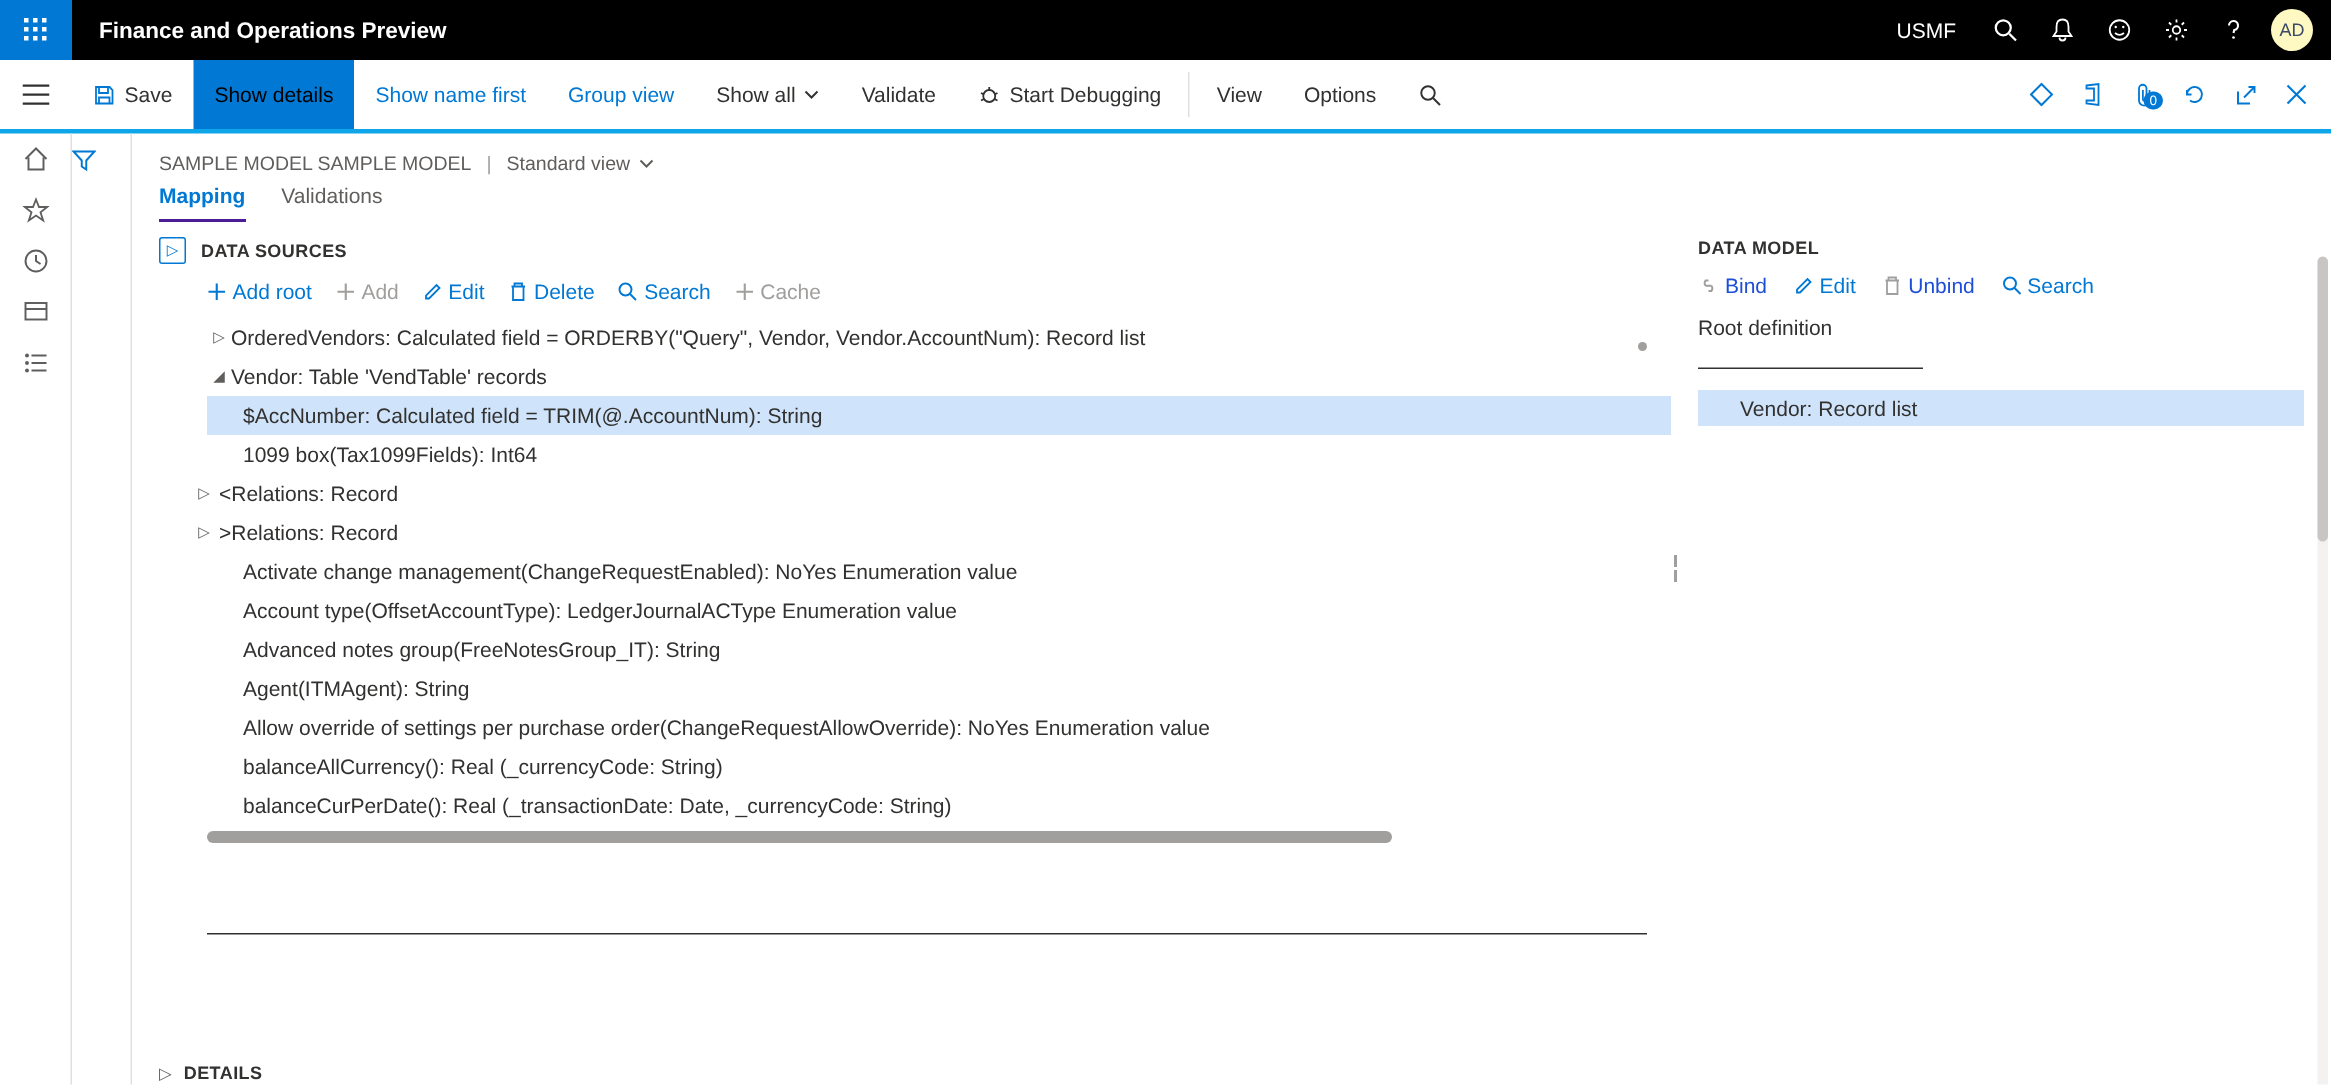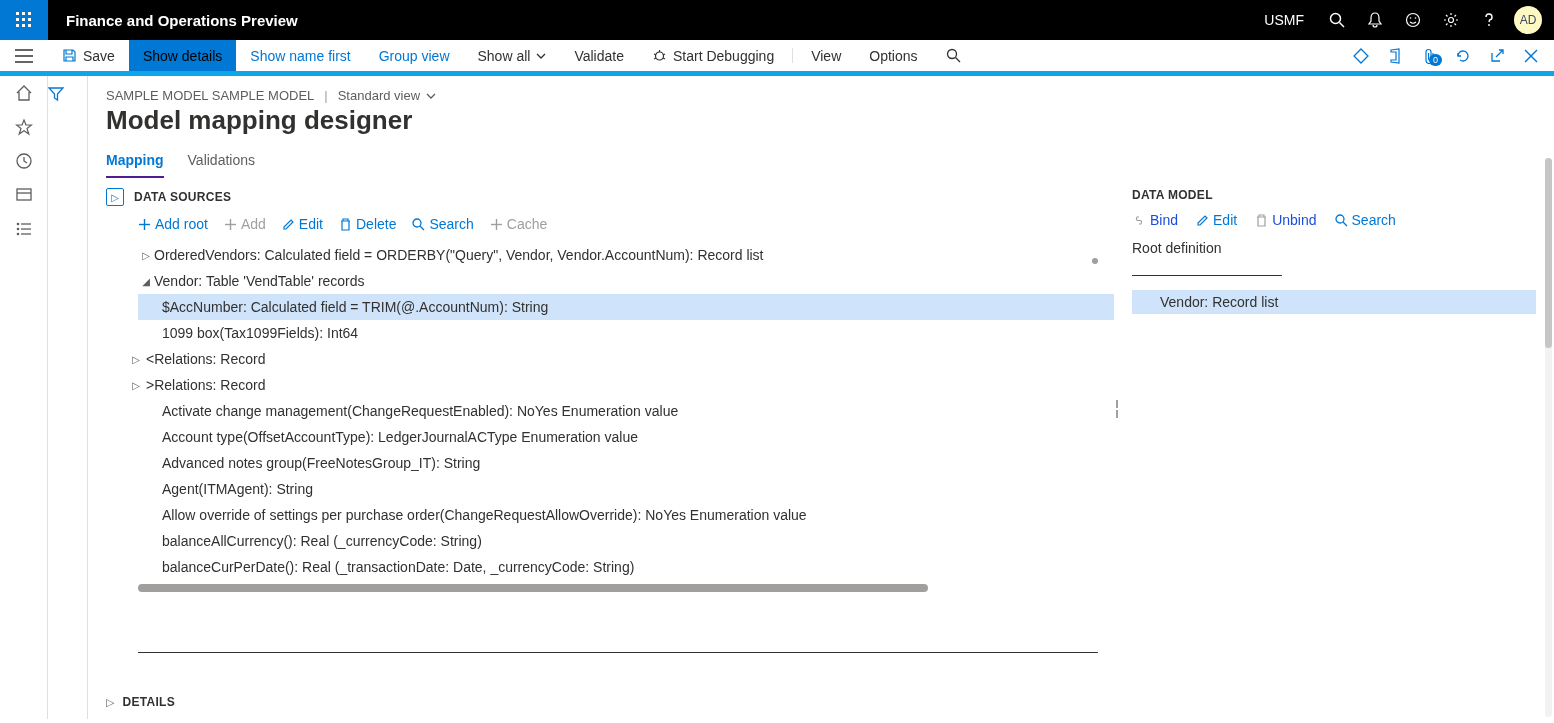--- a/index.html
+++ b/index.html
@@ -9,21 +9,21 @@
 .topbar { background: #000; color: #fff; height: 40px; display: flex; align-items: center; }
 .topbar .waffle { width: 48px; height: 40px; background: #0078d4; display: flex; align-items: center; justify-content: center; }
 .topbar .app-title { padding: 0 18px; font-size: 15px; font-weight: 600; }
 .topbar .spacer { flex: 1; }
 .topbar .right-icons { display: flex; align-items: center; gap: 0; padding-right: 6px; }
 .topbar .right-text { padding: 0 14px; font-size: 14px; }
 .topbar .ticon { width: 38px; height: 40px; display: flex; align-items: center; justify-content: center; color: #fff; }
 .topbar .avatar { width: 28px; height: 28px; border-radius: 50%; background: #fef9c3; color: #3b4a66; font-size: 12px; display: flex; align-items: center; justify-content: center; margin: 0 6px; }
 
 
-.actionbar { height: 36px; border-bottom: 5px solid #0ea5e9; display: flex; align-items: stretch; }
+.actionbar { height: 49px; border-bottom: 3px solid #0ea5e9; display: flex; align-items: stretch; }
 .actionbar .hamburger { width: 48px; display: flex; align-items: center; justify-content: center; border-right: 0; }
 .actionbar .btn { display: flex; align-items: center; padding: 0 14px; gap: 6px; color: #323130; cursor: pointer; }
 .actionbar .btn.link { color: #0078d4; }
 .actionbar .btn.active { background: #0078d4; color: #000000; }
 .actionbar .sep { width: 1px; background: #e1dfdd; margin: 8px 4px; }
 .actionbar .spacer { flex: 1; }
 .actionbar .right { display: flex; align-items: center; padding-right: 6px; gap: 0; }
 .actionbar .ricon { width: 34px; display: flex; align-items: center; justify-content: center; color: #0078d4; position: relative; }
 .actionbar .ricon .badge { position: absolute; top: 6px; right: 4px; background: #0078d4; color: #fff; border-radius: 8px; font-size: 9px; padding: 0 4px; line-height: 12px; }
 
@@ -293,21 +293,20 @@
     <div class="breadcrumb-row">
       <span>SAMPLE MODEL SAMPLE MODEL</span>
       <span class="divider">|</span>
       <span style="display:flex;align-items:center;gap:6px;">
         <span>Standard view</span>
         <svg width="10" height="6" viewBox="0 0 10 6">
             <path d="M1 1 L5 5 L9 1" stroke="#605e5c" stroke-width="1.3" fill="none"></path>
           </svg>
       </span>
     </div>
-    <div class="page-title">Model mapping designer</div>
 
     <div class="tabs">
       <div class="tab active">Mapping</div>
       <div class="tab">Validations</div>
     </div>
 
     <div class="content-row">
       <div class="ds-panel">
         <div class="dot"></div>
         <div class="drag-handle">

